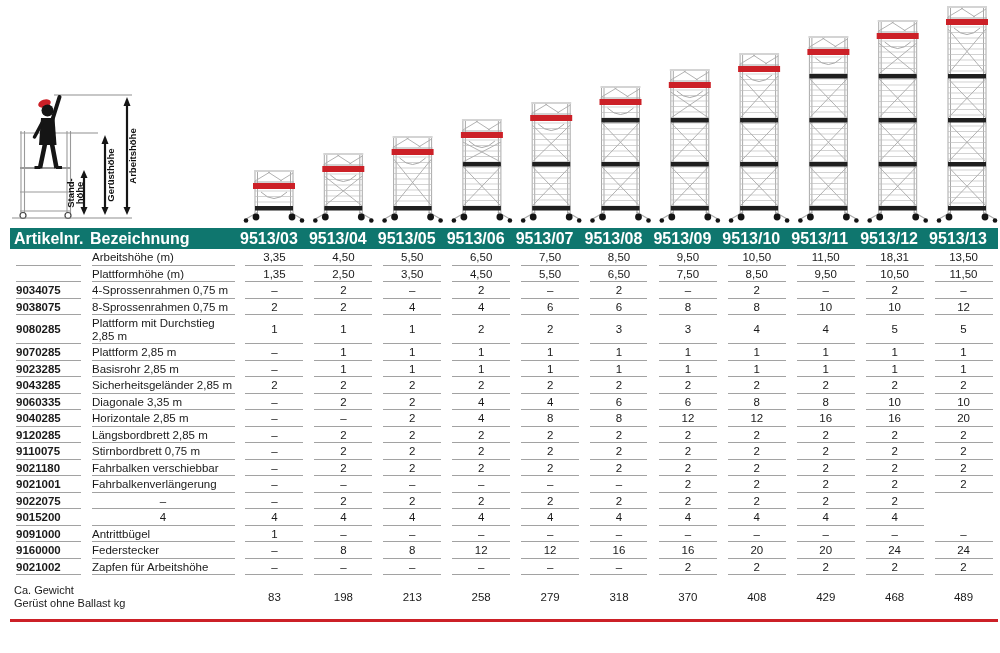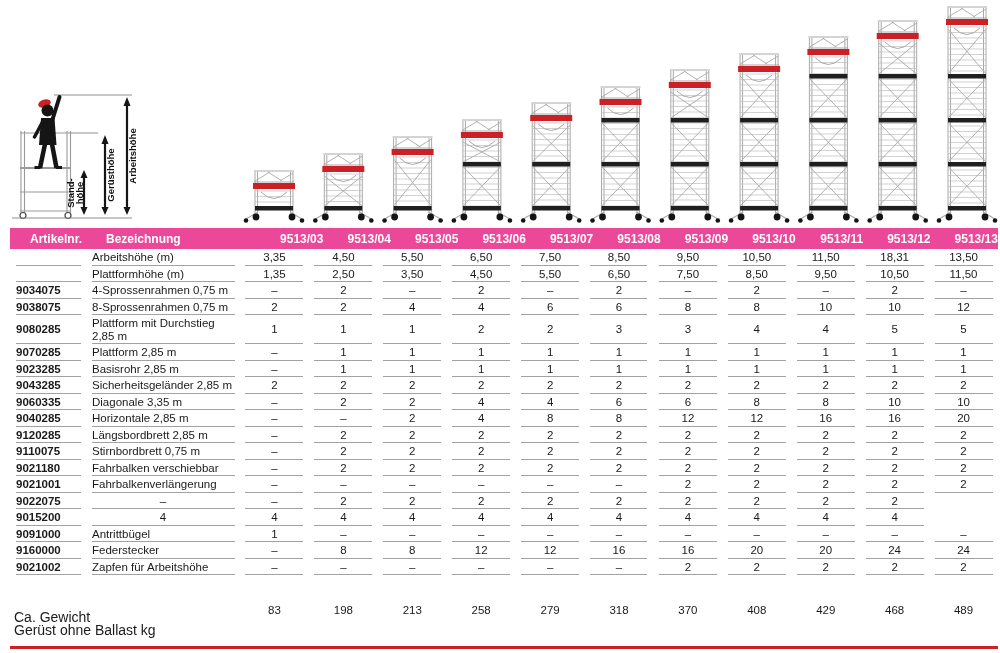--- a/index.html
+++ b/index.html
@@ -7,31 +7,31 @@
   .page{position:relative;width:1000px;height:653px;background:#fff;}
 
   
   .top{position:relative;width:1000px;height:228px;}
   .diagram{position:absolute;left:8px;top:84px;width:150px;height:140px;}
   .towers{position:absolute;left:238px;top:0;width:762px;height:226px;}
 
   
   .tbl{position:relative;margin-left:10px;width:988px;}
   .grid{display:grid;grid-template-columns:76px 154px repeat(11,1fr);}
-  .thead{background:#ec4899;color:#fff;font-weight:bold;font-size:12px;height:21px;align-items:center;padding-left:16px;}
+  .thead{background:#0f766e;color:#fff;font-weight:bold;font-size:16px;height:21px;align-items:center;}
   .thead .th{padding:0 4px;white-space:nowrap;}
-  .thead .th.val{text-align:right;padding:0;}
+  .thead .th.val{text-align:left;padding:0;}
   .row{align-items:stretch;}
   .cell{display:flex;align-items:center;padding:2px 6px;font-size:11.5px;line-height:12.5px;
         background:linear-gradient(#a2a2a2,#a2a2a2) bottom center / calc(100% - 11px) 1px no-repeat;}
   .cell.art{font-weight:bold;}
   .cell.name{white-space:pre-line;}
   .cell.val{justify-content:center;text-align:center;}
   .tfoot{align-items:center;min-height:33px;}
-  .tfoot .ft-label{grid-column:1 / 3;padding:9px 4px;font-size:14px;line-height:13px;white-space:pre-line;margin-top:27px;}
+  .tfoot .ft-label{grid-column:1 / 3;padding:9px 4px;font-size:11px;line-height:13px;white-space:pre-line;}
   .tfoot .cell{background:none;}
   .redline{height:3px;background:#cc2027;width:988px;}
 </style>
 </head>
 <body>
 
 <div class="page">
 
   <div class="top">
 

